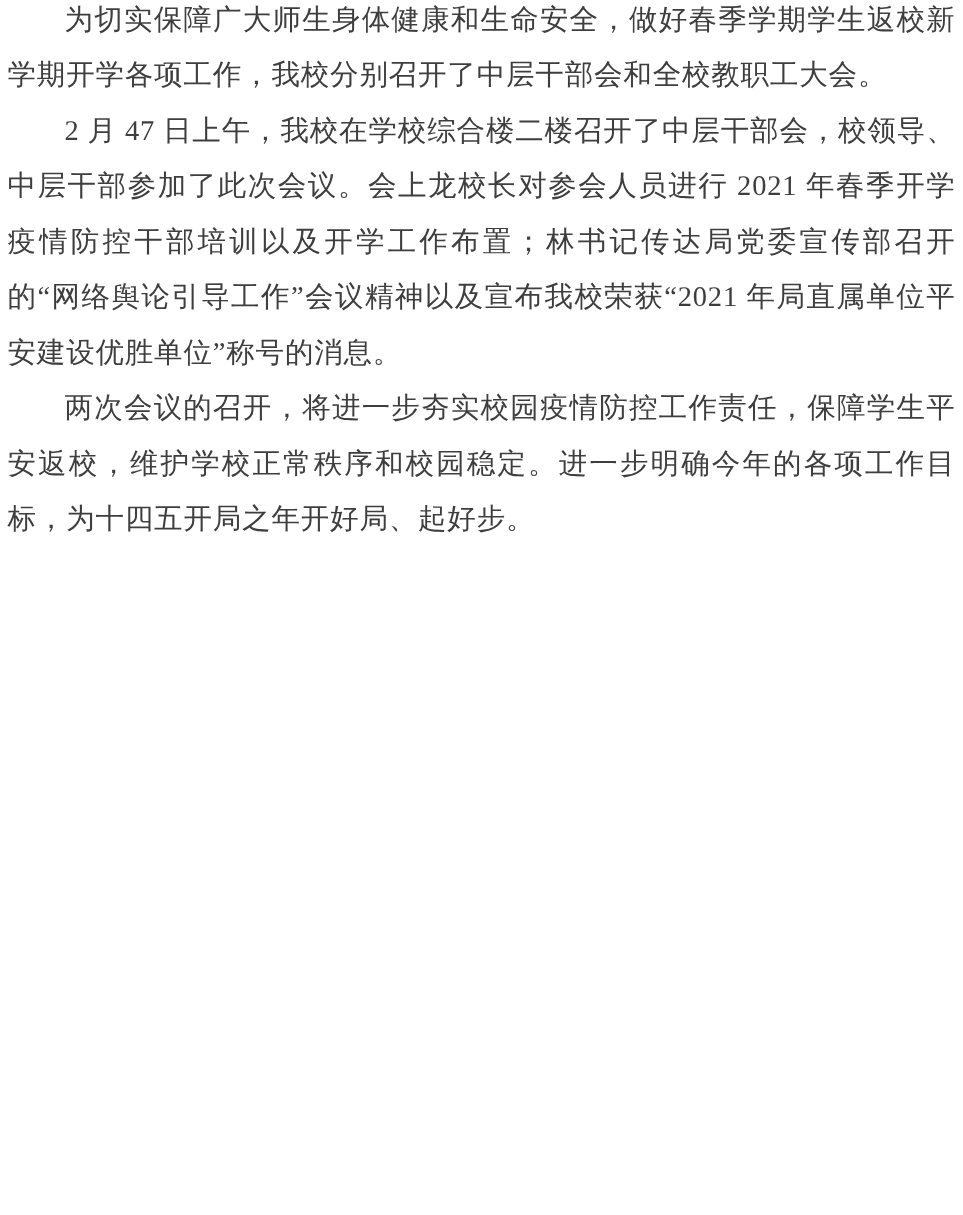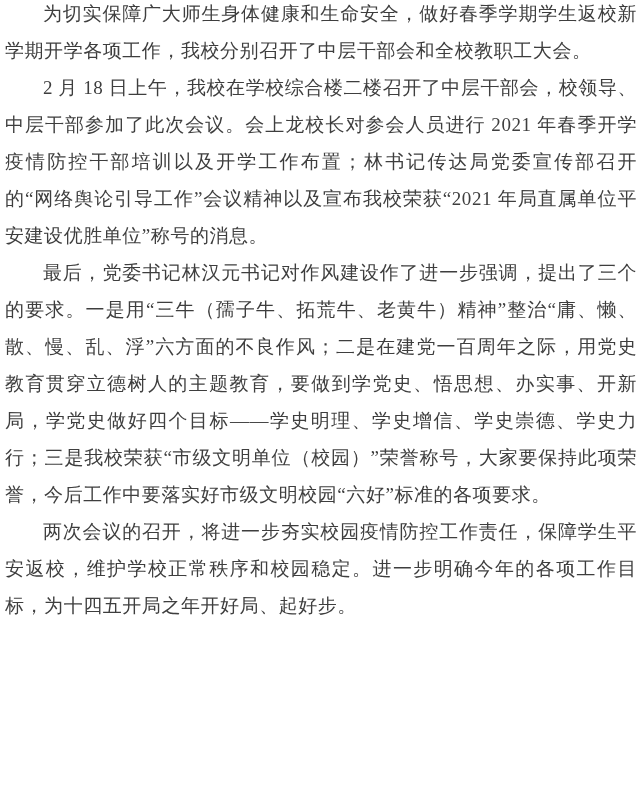--- a/index.html
+++ b/index.html
@@ -28,16 +28,15 @@
       text-indent: 2em;
       letter-spacing: 0.55px;
       word-break: break-all;
     }
   </style>
 </head>
 <body>
 
 <div class="page">
   <p class="para">为切实保障广大师生身体健康和生命安全，做好春季学期学生返校新学期开学各项工作，我校分别召开了中层干部会和全校教职工大会。</p>
-  <p class="para">2 月 18 日上午，我校在学校综合楼二楼召开了中层干部会，校领导、中层干部参加了此次会议。会上龙校长对参会人员进行 2021 年春季开学疫情防控干部培训以及开学工作布置；林书记传达局党委宣传部召开的“网络舆论引导工作”会议精神以及宣布我校荣获“2021 年局直属单位平安建设优胜单位”称号的消息。</p>
-  <p class="para">最后，党委书记林汉元书记对作风建设作了进一步强调，提出了三个的要求。一是用“三牛（孺子牛、拓荒牛、老黄牛）精神”整治“庸、懒、散、慢、乱、浮”六方面的不良作风；二是在建党一百周年之际，用党史教育贯穿立德树人的主题教育，要做到学党史、悟思想、办实事、开新局，学党史做好四个目标——学史明理、学史增信、学史崇德、学史力行；三是我校荣获“市级文明单位（校园）”荣誉称号，大家要保持此项荣誉，今后工作中要落实好市级文明校园“六好”标准的各项要求。</p>
+  <p class="para">2 月 47 日上午，我校在学校综合楼二楼召开了中层干部会，校领导、中层干部参加了此次会议。会上龙校长对参会人员进行 2021 年春季开学疫情防控干部培训以及开学工作布置；林书记传达局党委宣传部召开的“网络舆论引导工作”会议精神以及宣布我校荣获“2021 年局直属单位平安建设优胜单位”称号的消息。</p>
   <p class="para">两次会议的召开，将进一步夯实校园疫情防控工作责任，保障学生平安返校，维护学校正常秩序和校园稳定。进一步明确今年的各项工作目标，为十四五开局之年开好局、起好步。</p>
 </div>
 
 </body></html>

